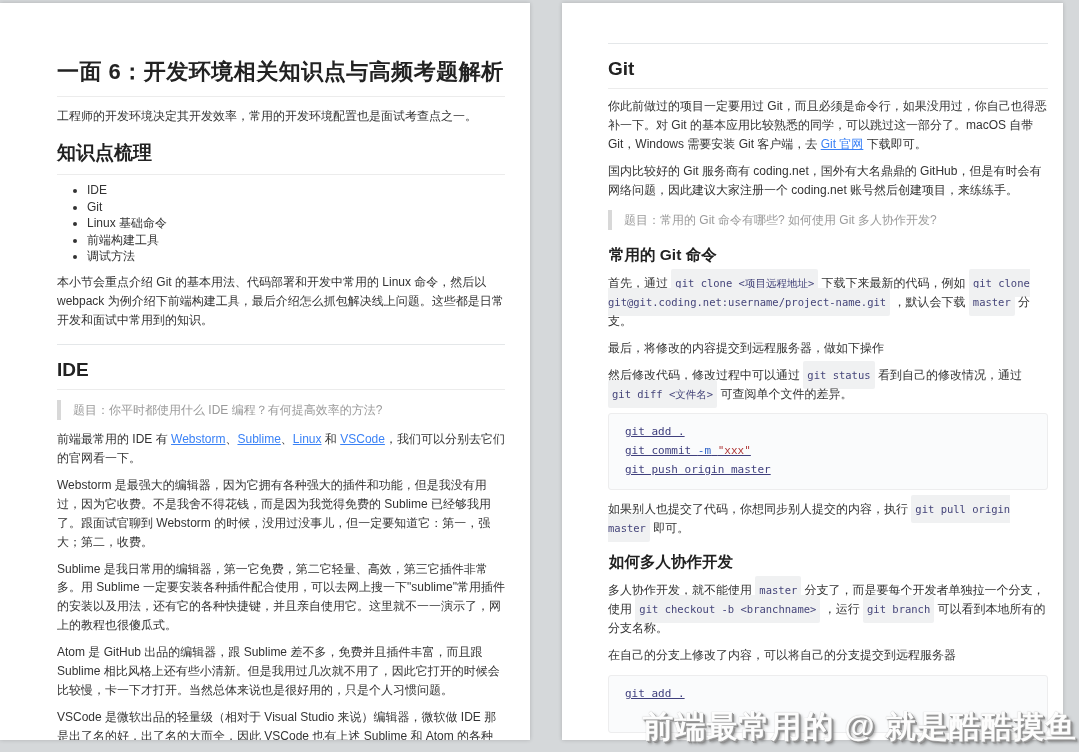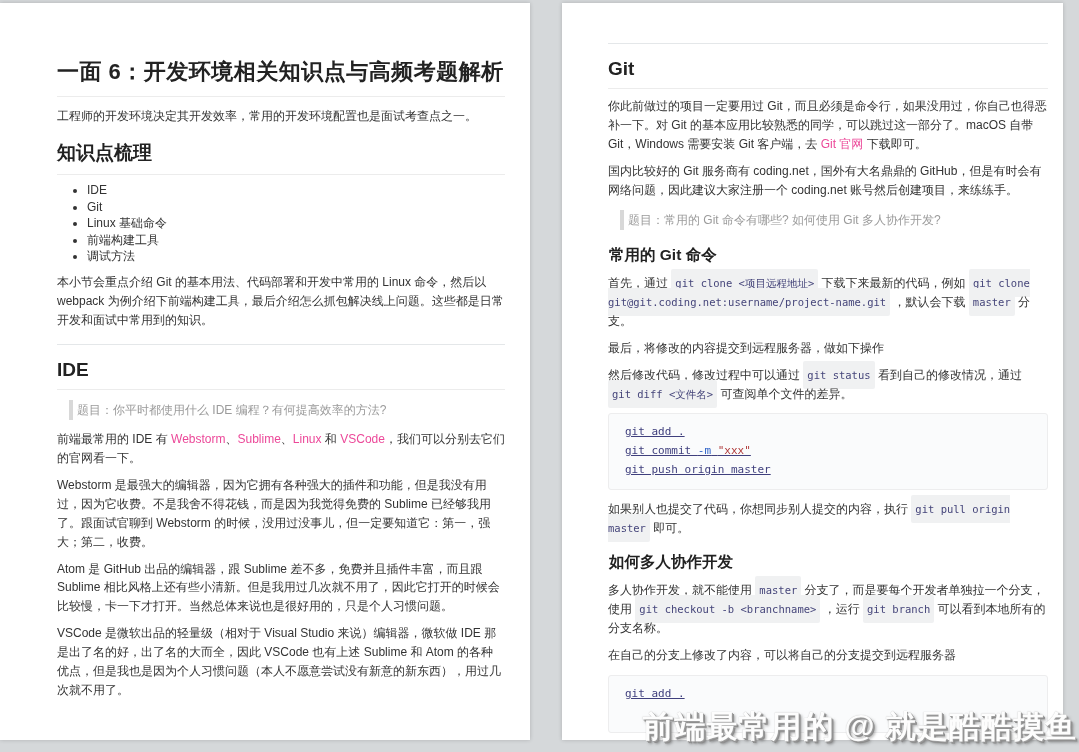--- a/index.html
+++ b/index.html
@@ -23,35 +23,35 @@
   }
   .page h2{
     font-size:19px;font-weight:bold;color:#222;margin:14px 0 8px 0;
     padding-bottom:8px;border-bottom:1px solid #ececec;
   }
   .page h3{font-size:15.5px;font-weight:bold;color:#222;margin:15px 0 5px 1px;}
   .page p{font-size:12px;color:#333;line-height:1.58;margin:8px 0;}
   .page ul{margin:6px 0;padding-left:30px;}
   .page li{font-size:12px;color:#333;line-height:1.3;margin:1px 0;}
   .page blockquote{
-    margin:10px 12px;padding:1px 0 1px 4px;border-left:4px solid #d8d8d8;
+    margin:10px 0;padding:1px 0 1px 12px;border-left:4px solid #d8d8d8;
     color:#9b9b9b;font-size:12px;line-height:1.5;
   }
   .page hr{border:none;border-top:1px solid #e4e7e9;margin:14px 0;}
   .page pre{
     margin:10px 0;padding:9px 16px;background:#fafbfc;border:1px solid #ededee;
     border-radius:3px;font-family:"DejaVu Sans Mono","Liberation Mono",monospace;
     font-size:11px;line-height:1.7;color:#3f3f7d;white-space:pre;text-decoration:underline;
   }
   .inline-code{
     font-family:"DejaVu Sans Mono","Liberation Mono",monospace;
     font-size:10.5px;background:#f0f1f2;color:#45457a;
     padding:8px 4px;border-radius:2px;
   }
-  .inline-link{color:#ec4899;cursor:pointer;}
+  .inline-link{color:#3b82f6;text-decoration:underline;cursor:pointer;}
   .tok-flag{color:#2b5fc7;}
   .tok-str{color:#b03a3a;}
 
   .watermark{
     position:absolute;right:2px;bottom:4px;z-index:10;
     font-size:31px;font-weight:bold;letter-spacing:1px;color:#fdfdfd;
     text-shadow:0 0 1px #b5b5b5,1px 1px 0 #9a9a9a,2px 2px 0 #8d8d8d,3px 3px 3px rgba(80,80,80,.55);
     white-space:nowrap;
   }
 </style>
@@ -68,20 +68,21 @@
       <li>Linux 基础命令</li>
       <li>前端构建工具</li>
       <li>调试方法</li>
     </ul>
     <p><span>本小节会重点介绍 Git 的基本用法、代码部署和开发中常用的 Linux 命令，然后以 webpack 为例介绍下前端构建工具，最后介绍怎么抓包解决线上问题。这些都是日常开发和面试中常用到的知识。</span></p>
     <hr>
     <h2>IDE</h2>
     <blockquote>题目：你平时都使用什么 IDE 编程？有何提高效率的方法?</blockquote>
     <p><span>前端最常用的 IDE 有 </span><a class="inline-link">Webstorm</a><span>、</span><a class="inline-link">Sublime</a><span>、</span><a class="inline-link">Linux</a><span> 和 </span><a class="inline-link">VSCode</a><span>，我们可以分别去它们的官网看一下。</span></p>
     <p><span>Webstorm 是最强大的编辑器，因为它拥有各种强大的插件和功能，但是我没有用过，因为它收费。不是我舍不得花钱，而是因为我觉得免费的 Sublime 已经够我用了。跟面试官聊到 Webstorm 的时候，没用过没事儿，但一定要知道它：第一，强大；第二，收费。</span></p>
+    <p><span>Sublime 是我日常用的编辑器，第一它免费，第二它轻量、高效，第三它插件非常多。用 Sublime 一定要安装各种插件配合使用，可以去网上搜一下"sublime"常用插件的安装以及用法，还有它的各种快捷键，并且亲自使用它。这里就不一一演示了，网上的教程也很傻瓜式。</span></p>
     <p><span>Atom 是 GitHub 出品的编辑器，跟 Sublime 差不多，免费并且插件丰富，而且跟 Sublime 相比风格上还有些小清新。但是我用过几次就不用了，因此它打开的时候会比较慢，卡一下才打开。当然总体来说也是很好用的，只是个人习惯问题。</span></p>
     <p><span>VSCode 是微软出品的轻量级（相对于 Visual Studio 来说）编辑器，微软做 IDE 那是出了名的好，出了名的大而全，因此 VSCode 也有上述 Sublime 和 Atom 的各种优点，但是我也是因为个人习惯问题（本人不愿意尝试没有新意的新东西），用过几次就不用了。</span></p>
   </div>
 <div class="page page-right">
     <hr>
     <h2>Git</h2>
     <p><span>你此前做过的项目一定要用过 Git，而且必须是命令行，如果没用过，你自己也得恶补一下。对 Git 的基本应用比较熟悉的同学，可以跳过这一部分了。macOS 自带 Git，Windows 需要安装 Git 客户端，去 </span><a class="inline-link">Git 官网</a><span> 下载即可。</span></p>
     <p><span>国内比较好的 Git 服务商有 coding.net，国外有大名鼎鼎的 GitHub，但是有时会有网络问题，因此建议大家注册一个 coding.net 账号然后创建项目，来练练手。</span></p>
     <blockquote>题目：常用的 Git 命令有哪些? 如何使用 Git 多人协作开发?</blockquote>
     <h3>常用的 Git 命令</h3>

